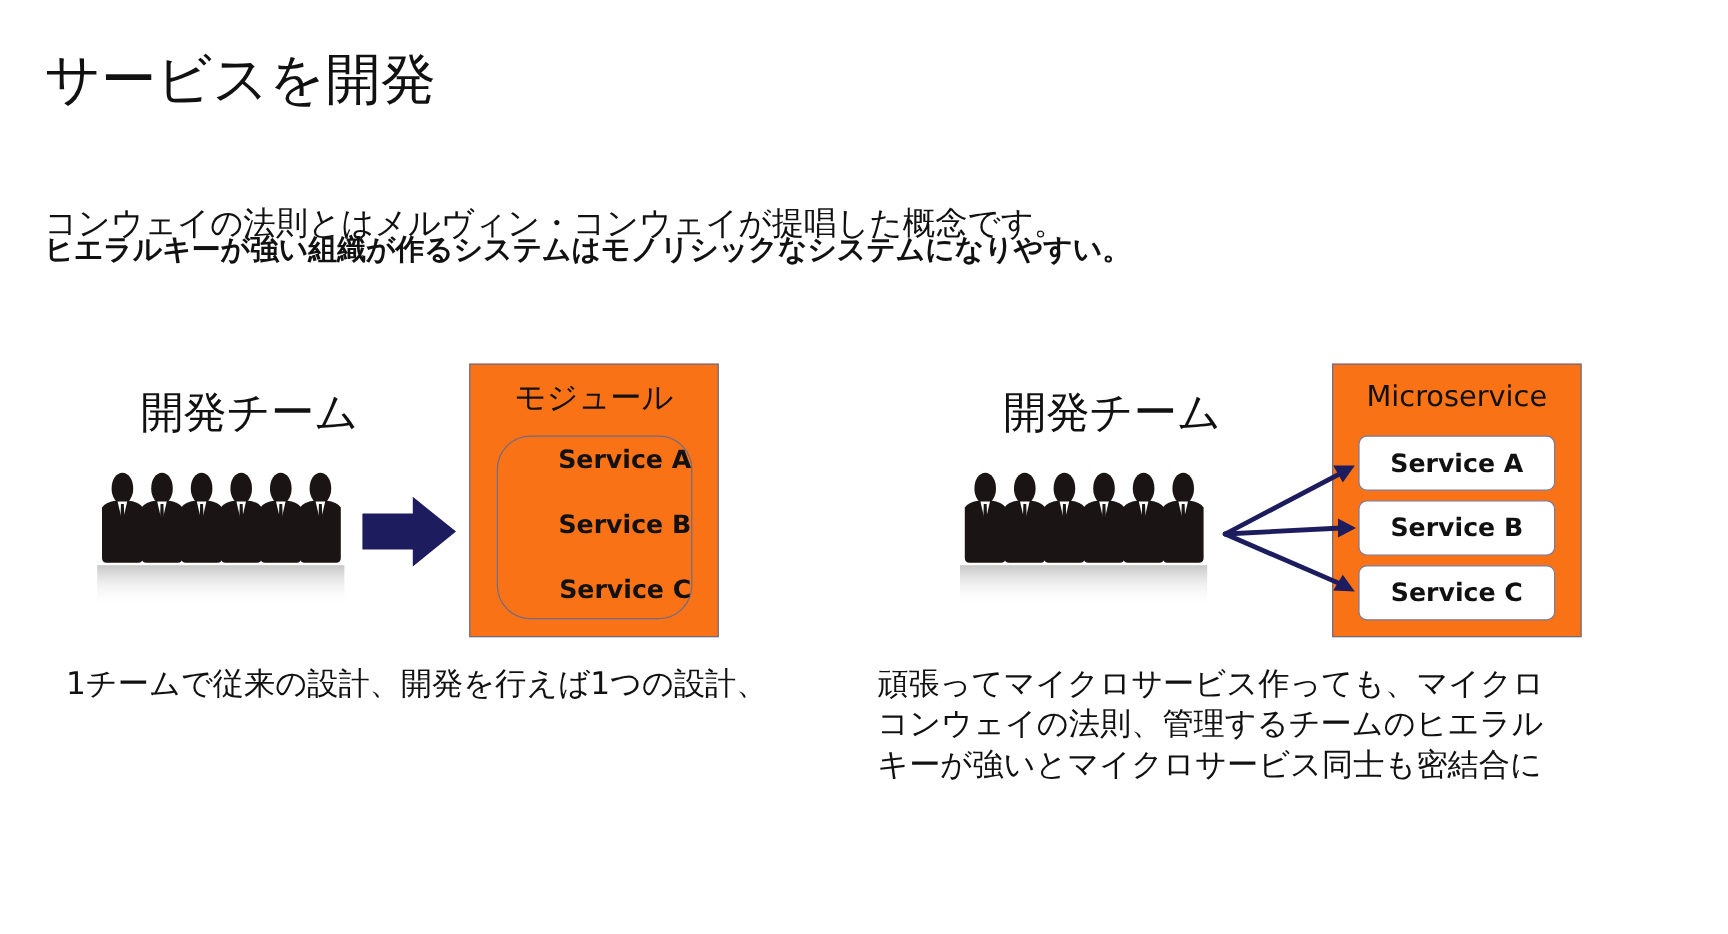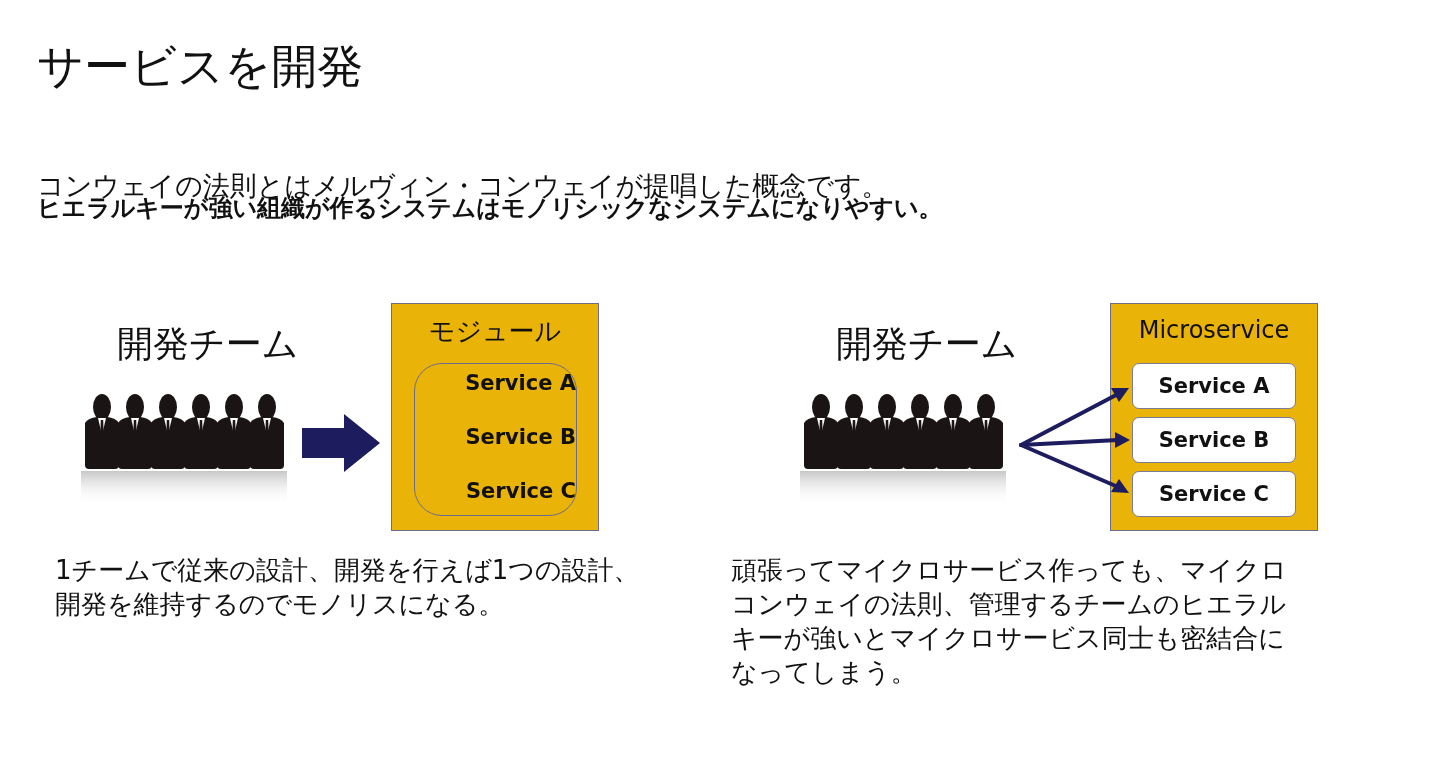--- a/index.html
+++ b/index.html
@@ -6,21 +6,21 @@
     body {
       width:1440px; height:778px; background:#ffffff; position:relative; overflow:hidden;
       font-family:"DejaVu Sans", sans-serif; color:#111;
     }
     .abs { position:absolute; }
     #title { left:37px; top:36px; font-size:46px; font-weight:normal; letter-spacing:0; color:#111; white-space:nowrap; }
     #intro { left:37px; top:142px; font-size:27px; white-space:nowrap;margin-top:26px; }
     #thesis { left:37px; top:192px; font-size:24px; font-weight:bold; white-space:nowrap; }
     .team-label { font-size:36px; white-space:nowrap; }
     .people { width:210px; height:120px; }
-    .box { border:1.5px solid #6b6b8c; background:#eab308; }
+    .box { border:1.5px solid #6b6b8c; background:#f97316; }
     .box-title { position:absolute; left:0; right:0; text-align:center; font-size:26px; white-space:nowrap; }
     .svc { font-weight:bold; font-size:21px; text-align:right; white-space:nowrap; }
     .inner-round { border:1.5px solid #6b6b8c; border-radius:28px; }
     .svc-box { border:1.5px solid #7a7a99; border-radius:7px; background:#fff; display:flex; align-items:center; justify-content:center; }
     .caption { font-size:26px; line-height:34px; white-space:nowrap; }
   </style>
 </head>
 <body>
 
 <div id="title" class="abs">サービスを開発</div>
@@ -56,21 +56,20 @@
   <div class="abs box" style="left:391px; top:303px; width:206px; height:226px;">
     <div class="box-title" style="top:10px;">モジュール</div>
     <div class="abs inner-round" style="left:22px; top:59px; width:161px; height:151px;">
       <div class="abs svc" style="left:0; right:0; top:7px;">Service A</div>
       <div class="abs svc" style="left:0; right:0; top:61px;">Service B</div>
       <div class="abs svc" style="left:0; right:0; top:115px;">Service C</div>
     </div>
   </div>
   <div class="abs caption" style="left:55px; top:553px;">
     <div>1チームで従来の設計、開発を行えば1つの設計、</div>
-    <div>開発を維持するのでモノリスになる。</div>
   </div>
 </div>
 
 <div>
   <div class="abs team-label" style="left:836px; top:320px;">開発チーム</div>
   <svg class="abs people" style="left:798px; top:385px;" viewBox="0 0 210 120">
     <defs>
       <linearGradient id="refl2" x1="0" y1="0" x2="0" y2="1">
         <stop offset="0" stop-color="#999" stop-opacity="0.55"></stop>
         <stop offset="1" stop-color="#fff" stop-opacity="0"></stop>
@@ -105,15 +104,14 @@
     <g fill="#1c1c5e">
       <path d="M114 8 L96 8 L104 22 Z"></path>
       <path d="M115 60 L100 52 L100 68 Z"></path>
       <path d="M114 113 L96 112 L104 99 Z"></path>
     </g>
   </svg>
   <div class="abs caption" style="left:731px; top:553px;">
     <div>頑張ってマイクロサービス作っても、マイクロ</div>
     <div>コンウェイの法則、管理するチームのヒエラル</div>
     <div>キーが強いとマイクロサービス同士も密結合に</div>
-    <div>なってしまう。</div>
   </div>
 </div>
 
 </body></html>

